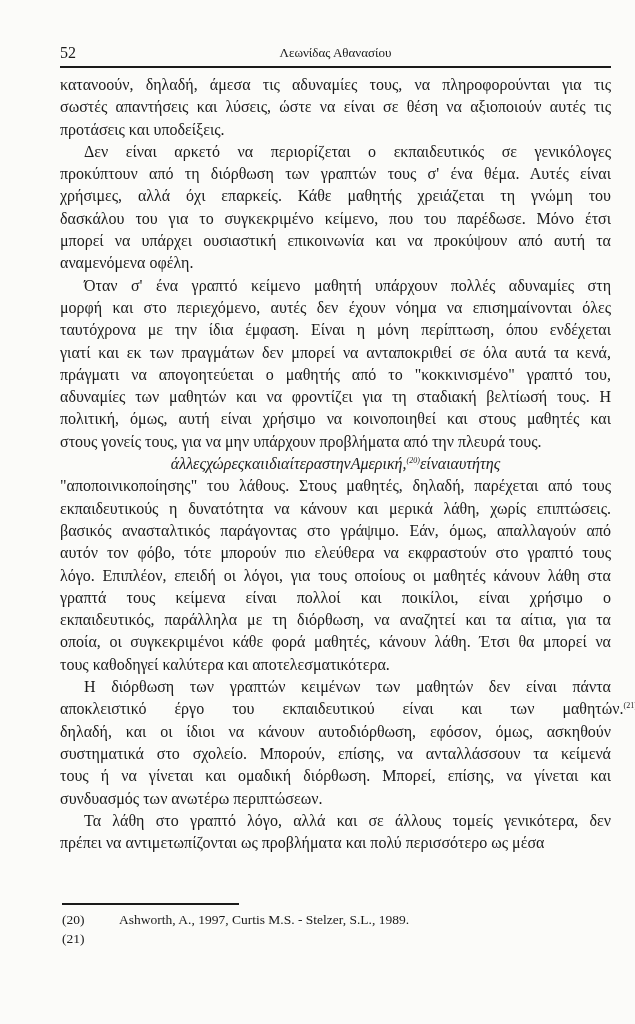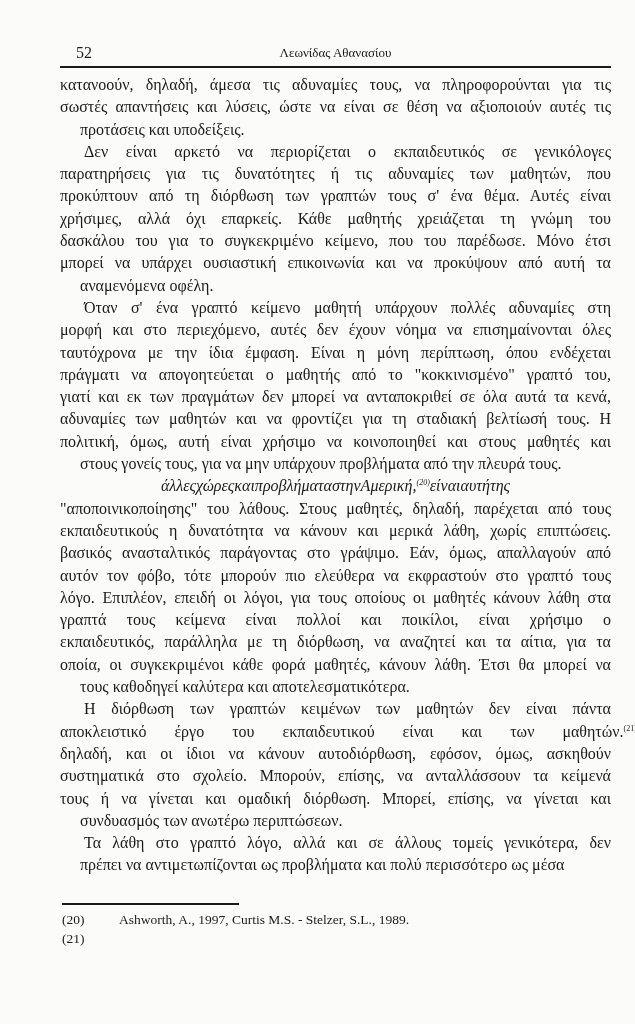--- a/index.html
+++ b/index.html
@@ -2,26 +2,26 @@
 <html><head>
 <meta charset="utf-8">
 <style>
   html, body { margin: 0; padding: 0; }
   body {
     width: 635px; height: 1024px; background: #fbfbf9; position: relative; overflow: hidden;
     font-family: "Liberation Serif", "DejaVu Serif", serif; color: #1a1a1a;
   }
   .page { position: absolute; left: 0; top: 0; width: 635px; height: 1024px; }
   .header { position: absolute; left: 60px; top: 44px; width: 551px; height: 22px; }
-  .page-num { position: absolute; left: 16px; top: 0; font-size: 16px; }
+  .page-num { position: absolute; left: 0; top: 0; font-size: 16px; }
   .running-title { position: absolute; left: 0; right: 0; top: 1px; text-align: center; font-size: 13px; }
   .header-rule { position: absolute; left: 60px; top: 66px; width: 551px; height: 2px; background: #1a1a1a; }
   .body-text { position: absolute; left: 60px; top: 74px; width: 551px; font-size: 16px; line-height: 22.3px; }
   .line { display: block; text-align: justify; text-align-last: justify; white-space: nowrap; }
-  .line.last { text-align-last: left; margin-left: 20px; }
+  .line.last { text-align-last: left; }
   .line.indent { padding-left: 24px; }
   sup { font-size: 8px; vertical-align: 6px; line-height: 0; }
   .fn-rule { position: absolute; left: 62px; top: 903px; width: 177px; height: 1.5px; background: #1a1a1a; }
   .footnotes { position: absolute; left: 62px; top: 910px; width: 540px; font-size: 13.5px; line-height: 19px; }
   .fn { display: flex; }
   .fn-num { width: 57px; flex: none; }
 </style>
 </head>
 <body>
 
@@ -33,43 +33,42 @@
   <div class="header-rule"></div>
 
   <div class="body-text" id="body">
       <div>
         <span class="line">κατανοούν, δηλαδή, άμεσα τις αδυναμίες τους, να πληροφορούνται για τις</span>
         <span class="line">σωστές απαντήσεις και λύσεις, ώστε να είναι σε θέση να αξιοποιούν αυτές τις</span>
         <span class="line last">προτάσεις και υποδείξεις.</span>
       </div>
       <div>
         <span class="line indent">Δεν είναι αρκετό να περιορίζεται ο εκπαιδευτικός σε γενικόλογες</span>
-        <span class="line">παρατηρήσεις για τις δυνατότητες ή τις αδυναμίες των μαθητών, που</span>
         <span class="line">προκύπτουν από τη διόρθωση των γραπτών τους σ' ένα θέμα. Αυτές είναι</span>
         <span class="line">χρήσιμες, αλλά όχι επαρκείς. Κάθε μαθητής χρειάζεται τη γνώμη του</span>
         <span class="line">δασκάλου του για το συγκεκριμένο κείμενο, που του παρέδωσε. Μόνο έτσι</span>
         <span class="line">μπορεί να υπάρχει ουσιαστική επικοινωνία και να προκύψουν από αυτή τα</span>
         <span class="line last">αναμενόμενα οφέλη.</span>
       </div>
       <div>
         <span class="line indent">Όταν σ' ένα γραπτό κείμενο μαθητή υπάρχουν πολλές αδυναμίες στη</span>
         <span class="line">μορφή και στο περιεχόμενο, αυτές δεν έχουν νόημα να επισημαίνονται όλες</span>
         <span class="line">ταυτόχρονα με την ίδια έμφαση. Είναι η μόνη περίπτωση, όπου ενδέχεται</span>
+        <span class="line">γιατί και εκ των πραγμάτων δεν μπορεί να ανταποκριθεί σε όλα αυτά τα κενά,</span>
         <span class="line">πράγματι να απογοητεύεται ο μαθητής από το "κοκκινισμένο" γραπτό του,</span>
-        <span class="line">γιατί και εκ των πραγμάτων δεν μπορεί να ανταποκριθεί σε όλα αυτά τα κενά,</span>
         <span class="line">αδυναμίες των μαθητών και να φροντίζει για τη σταδιακή βελτίωσή τους. Η</span>
         <span class="line">πολιτική, όμως, αυτή είναι χρήσιμο να κοινοποιηθεί και στους μαθητές και</span>
         <span class="line last">στους γονείς τους, για να μην υπάρχουν προβλήματα από την πλευρά τους.</span>
       </div>
       <div>
         <span class="line" style="display: flex; justify-content: center; white-space: nowrap; font-style: italic;">
           <span>άλλες</span>
           <span>χώρες</span>
           <span>και</span>
-          <span>προβλήματα</span>
+          <span>ιδιαίτερα</span>
           <span>στην</span>
           <span>Αμερική,<sup>(20)</sup></span>
           <span>είναι</span>
           <span>αυτή</span>
           <span>της</span>
         </span>
         <span class="line">"αποποινικοποίησης" του λάθους. Στους μαθητές, δηλαδή, παρέχεται από τους</span>
         <span class="line">εκπαιδευτικούς η δυνατότητα να κάνουν και μερικά λάθη, χωρίς επιπτώσεις.</span>
         <span class="line">βασικός ανασταλτικός παράγοντας στο γράψιμο. Εάν, όμως, απαλλαγούν από</span>
         <span class="line">αυτόν τον φόβο, τότε μπορούν πιο ελεύθερα να εκφραστούν στο γραπτό τους</span>

